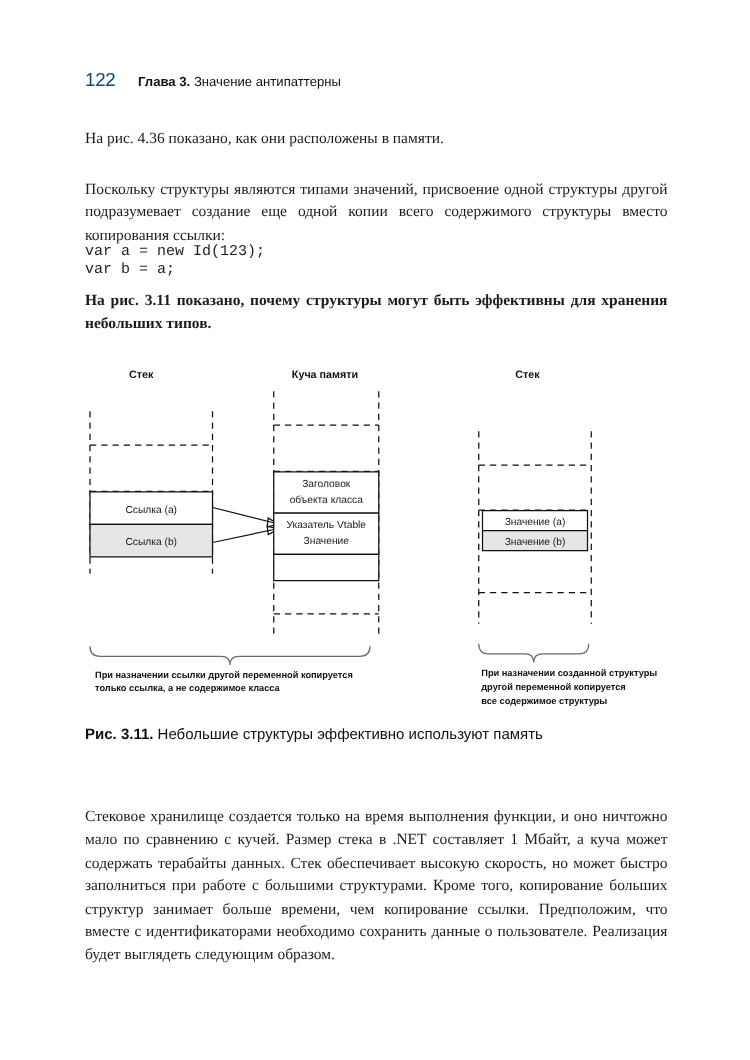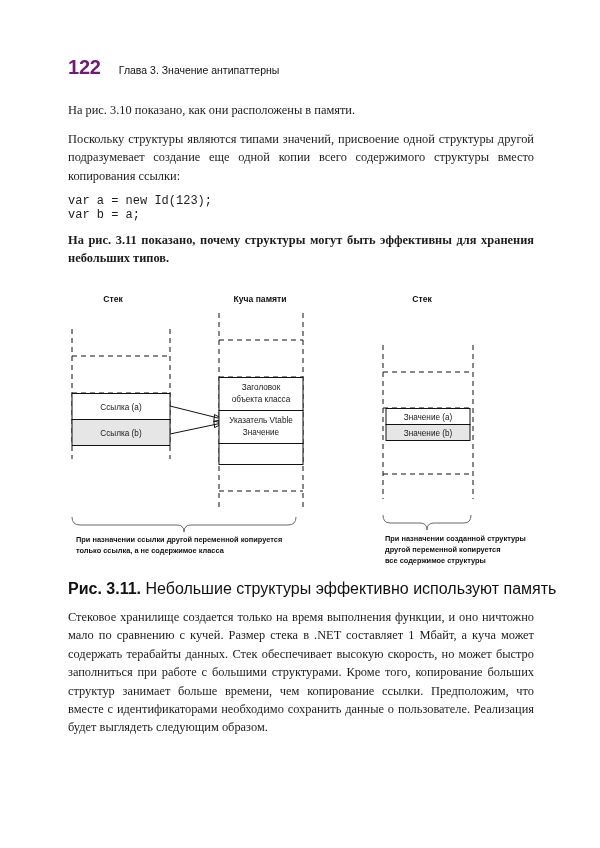--- a/index.html
+++ b/index.html
@@ -20,49 +20,49 @@
   #running-head {
     position: absolute;
     left: 68px;
     top: 56px;
     display: flex;
     align-items: baseline;
     gap: 18px;
   }
   #running-head .folio {
     font-family: "Liberation Sans", sans-serif;
-    font-weight: bold;
-    font-size: 20px;
+    font-weight: normal;
+    font-size: 15px;
     letter-spacing: -0.2px;
-    color: #701a75;
+    color: #0c4a6e;
   }
   #running-head .chapter {
     font-family: "Liberation Sans", sans-serif;
     font-size: 10.5px;
     color: #111;
   }
   #running-head .chapter .num {
-    font-weight: normal;
+    font-weight: bold;
   }
 
   
   .body-block {
     position: absolute;
     left: 68px;
     width: 466px;
     font-family: "Liberation Serif", serif;
     font-size: 12.4px;
     line-height: 18.4px;
     text-align: justify;
     color: #1c1c1c;
   }
   #para-1 { top: 101px; }
-  #para-2 { top: 130px; }
+  #para-2 { top: 142px; }
   #para-3 { top: 231px; font-weight: bold; }
-  #para-tail { top: 608px; }
+  #para-tail { top: 644px; }
 
   
   #code-block {
     position: absolute;
     left: 68px;
     top: 195px;
     font-family: "Liberation Mono", monospace;
     font-size: 12px;
     line-height: 13.6px;
     color: #1d1d1d;
@@ -126,37 +126,37 @@
     stroke-width: 1;
     fill: none;
   }
 
   
   #fig-caption {
     position: absolute;
     left: 68px;
     top: 580px;
     font-family: "Liberation Sans", sans-serif;
-    font-size: 16px;
+    font-size: 12px;
     color: #111;
   }
   #fig-caption .lead { font-weight: bold; }
 </style>
 </head>
 <body>
 
 <div id="running-head">
   <span class="folio">122</span>
   <span class="chapter">
     <span class="num">Глава 3.</span>
     <span>Значение антипаттерны</span>
   </span>
 </div>
 
-<div class="body-block" id="para-1">На рис. 3.10 показано, как они расположены в памяти.</div>
+<div class="body-block" id="para-1">На рис. 4.36 показано, как они расположены в памяти.</div>
 <div class="body-block" id="para-2">Поскольку структуры являются типами значений, присвоение одной структуры другой подразумевает создание еще одной копии всего содержимого структуры вместо копирования ссылки:</div>
 
 <div id="code-block"><span>var a = new Id(123);</span>
 <span>var b = a;</span></div>
 
 <div class="body-block" id="para-3">На рис. 3.11 показано, почему структуры могут быть эффективны для хранения небольших типов.</div>
 
 <div id="figure">
 <svg width="600" height="848" viewBox="0 0 600 848" xmlns="http://www.w3.org/2000/svg">
 

